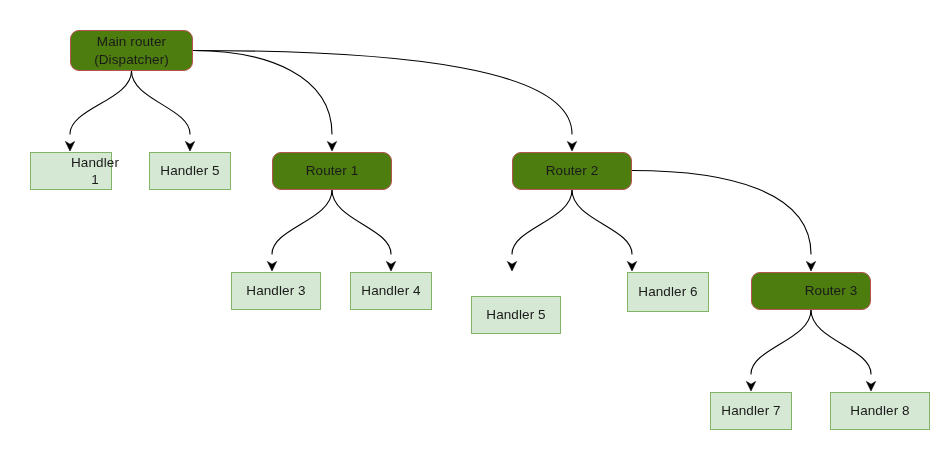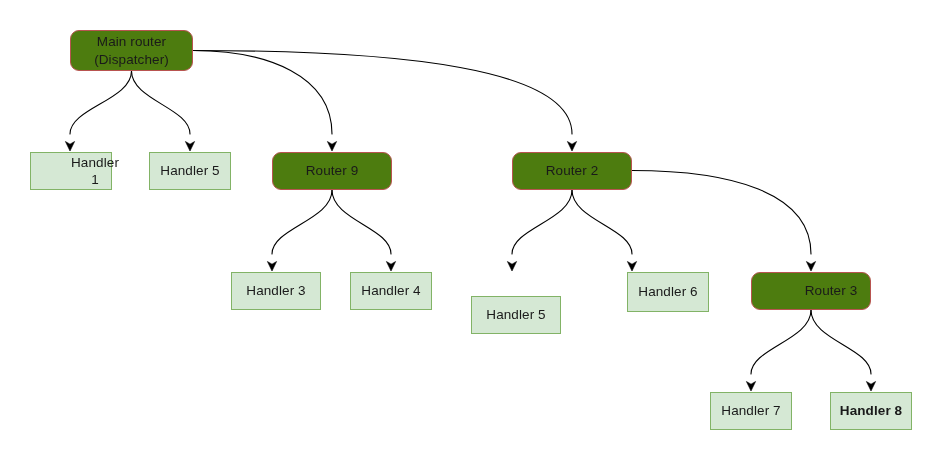--- a/index.html
+++ b/index.html
@@ -114,23 +114,23 @@
       <g>
         <path class="edge-path" d="M 811 310 C 811 340 871 348 871 374"></path>
         <path d="M 871 391 L 866.4 381.5 L 871 384.16 L 875.6 381.5 Z" class="arrow-head"></path>
       </g>
     </svg>
   <div id="node-layer">
       <div class="node node-router" style="left: 70px; top: 30px; width: 123px; height: 41px;"><span>Main router
 (Dispatcher)</span></div>
       <div class="node node-handler" style="left: 30px; top: 152px; width: 82px; height: 38px; padding-left: 48px;"><span>Handler 1</span></div>
       <div class="node node-handler" style="left: 149px; top: 152px; width: 82px; height: 38px;"><span>Handler 5</span></div>
-      <div class="node node-router" style="left: 272px; top: 152px; width: 120px; height: 38px;"><span>Router 9</span></div>
+      <div class="node node-router" style="left: 272px; top: 152px; width: 120px; height: 38px;"><span>Router 1</span></div>
       <div class="node node-router" style="left: 512px; top: 152px; width: 120px; height: 38px;"><span>Router 2</span></div>
       <div class="node node-handler" style="left: 231px; top: 272px; width: 90px; height: 38px; align-items: center;"><span>Handler 3</span></div>
       <div class="node node-handler" style="left: 350px; top: 272px; width: 82px; height: 38px;"><span>Handler 4</span></div>
       <div class="node node-handler" style="left: 471px; top: 272px; width: 90px; height: 38px; margin-top: 24px;"><span>Handler 5</span></div>
       <div class="node node-handler" style="left: 591px; top: 272px; width: 82px; height: 40px; margin-left: 36px;"><span>Handler 6</span></div>
       <div class="node node-router" style="left: 751px; top: 272px; width: 120px; height: 38px; padding-left: 40px;"><span>Router 3</span></div>
       <div class="node node-handler" style="left: 710px; top: 392px; width: 82px; height: 38px;"><span>Handler 7</span></div>
-      <div class="node node-handler" style="left: 830px; top: 392px; width: 82px; height: 38px; font-weight: bold;"><span>Handler 8</span></div>
+      <div class="node node-handler" style="left: 830px; top: 392px; width: 100px; height: 38px;"><span>Handler 8</span></div>
     </div>
 </div>
 
 </body></html>

